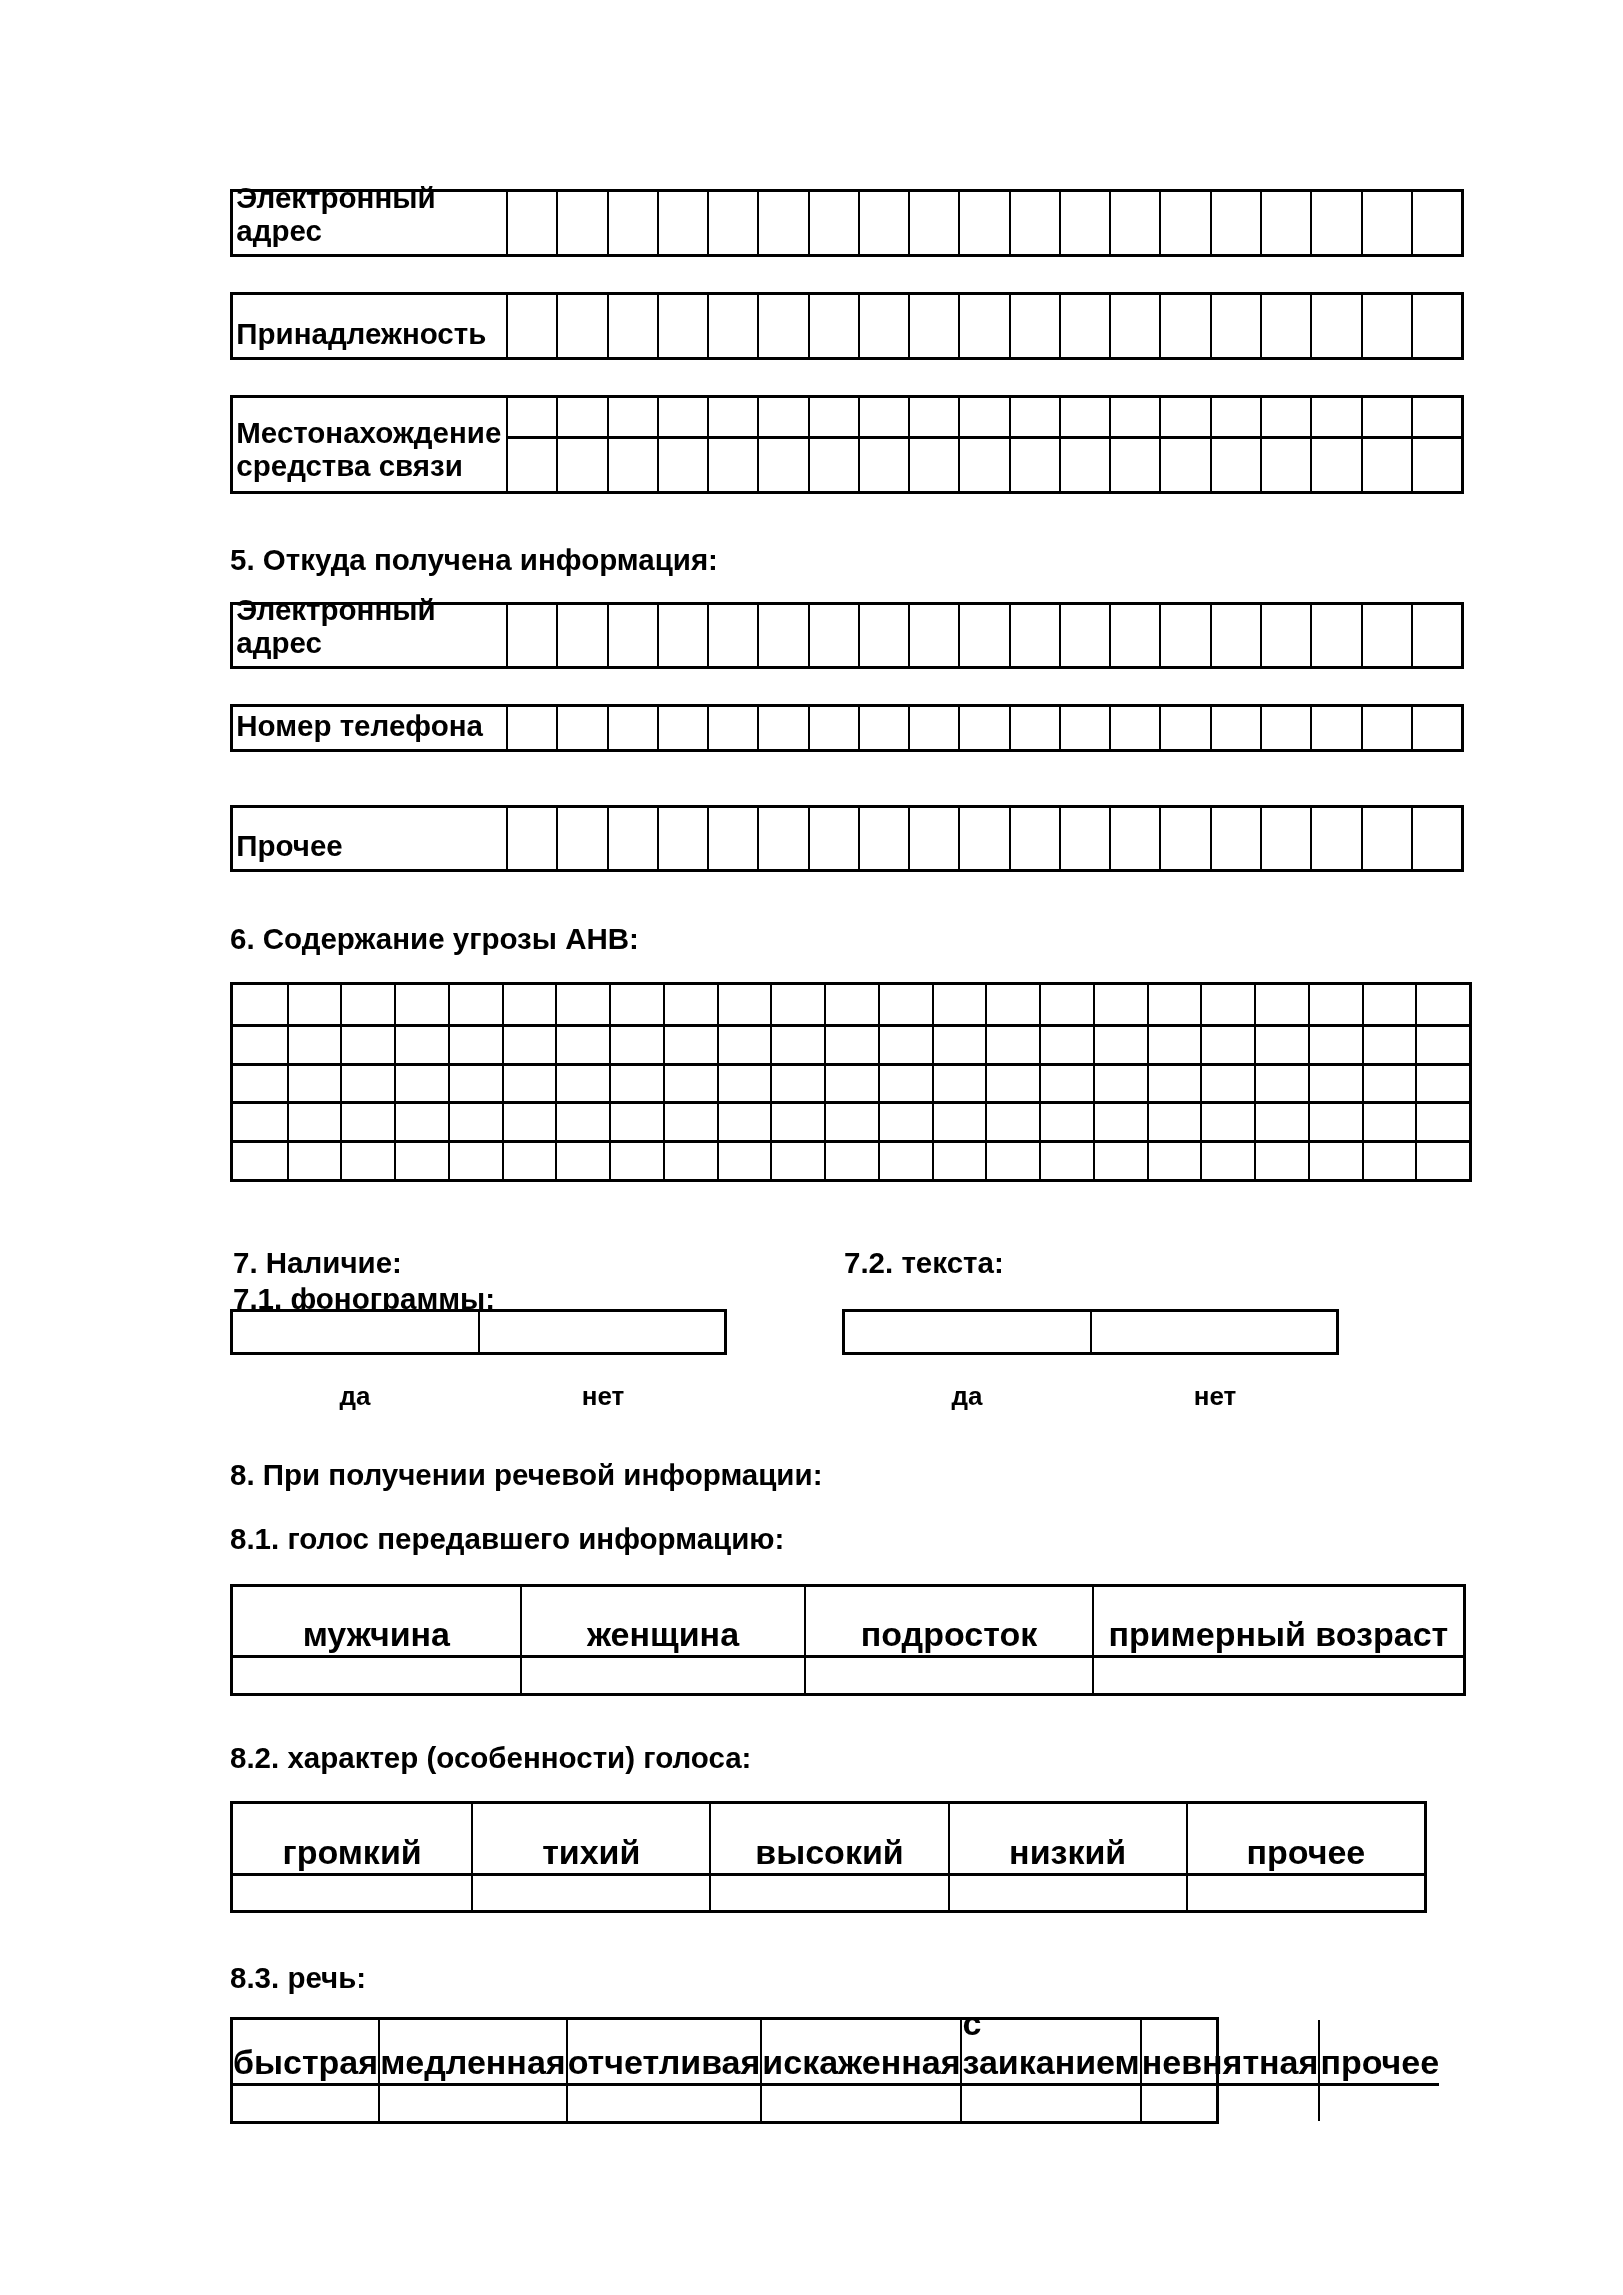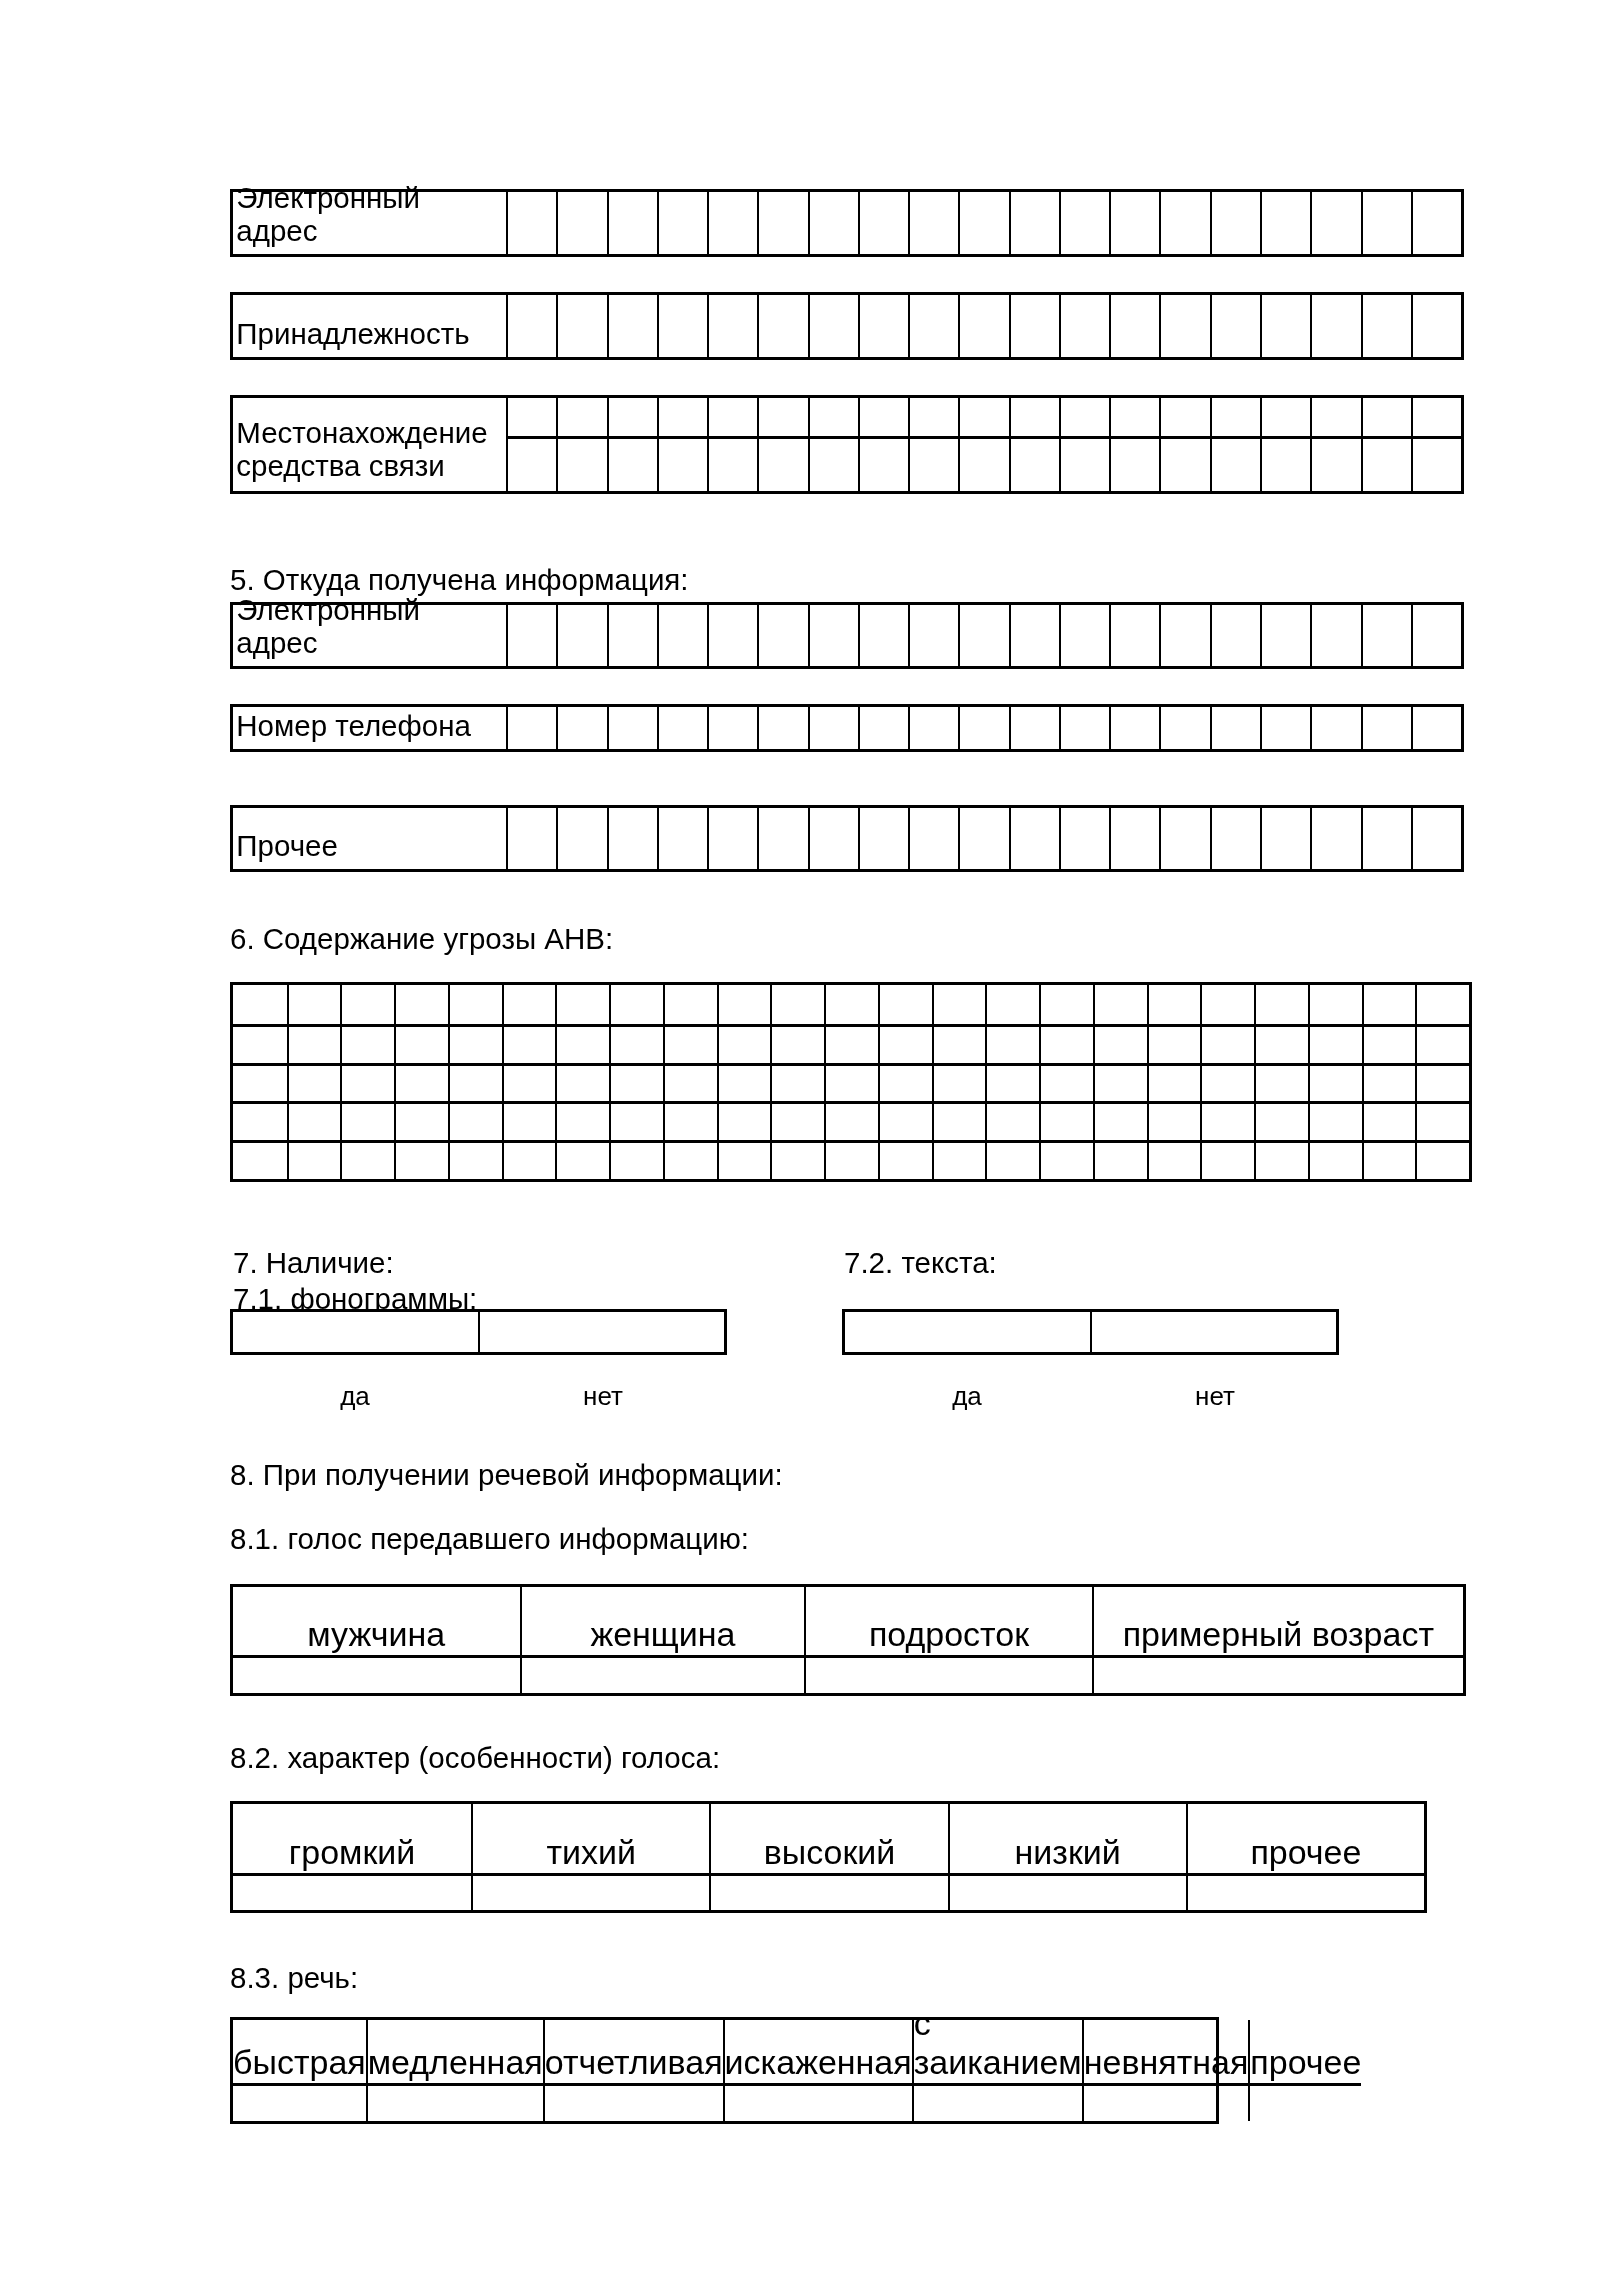--- a/index.html
+++ b/index.html
@@ -2,20 +2,21 @@
 <html style="font-size:10.5px"><head>
 <meta charset="utf-8">
 <style>
   html,body{margin:0;padding:0;background:#ffffff;}
   #page{
     position:relative;
     width:1623px;height:2295px;
     background:#ffffff;color:#000000;
     font-family:"Liberation Sans","DejaVu Sans",sans-serif;
     overflow:hidden;
+    font-weight:bold;
   }
   .heading{
     position:absolute;
     font-size:29.5px;line-height:1.16;color:#000;
     white-space:nowrap;
   }
   
   .char-table{
     position:absolute;left:230px;width:1234px;
     border:3.9px solid #000;box-sizing:border-box;
@@ -163,21 +164,21 @@
           <div class="cell"></div>
           <div class="cell"></div>
           <div class="cell"></div>
           <div class="cell"></div>
           <div class="cell"></div>
           <div class="cell"></div>
         </div>
     </div>
   </div>
 
-  <div class="heading" style="left:230px;top:563px;">5. Откуда получена информация:</div>
+  <div class="heading" style="left:230px;top:543px;">5. Откуда получена информация:</div>
 
   <div class="char-table" style="top:602px;height:67px;">
     <div class="label-cell">Электронный адрес</div>
     <div class="cells">
         <div class="cell"></div>
         <div class="cell"></div>
         <div class="cell"></div>
         <div class="cell"></div>
         <div class="cell"></div>
         <div class="cell"></div>

